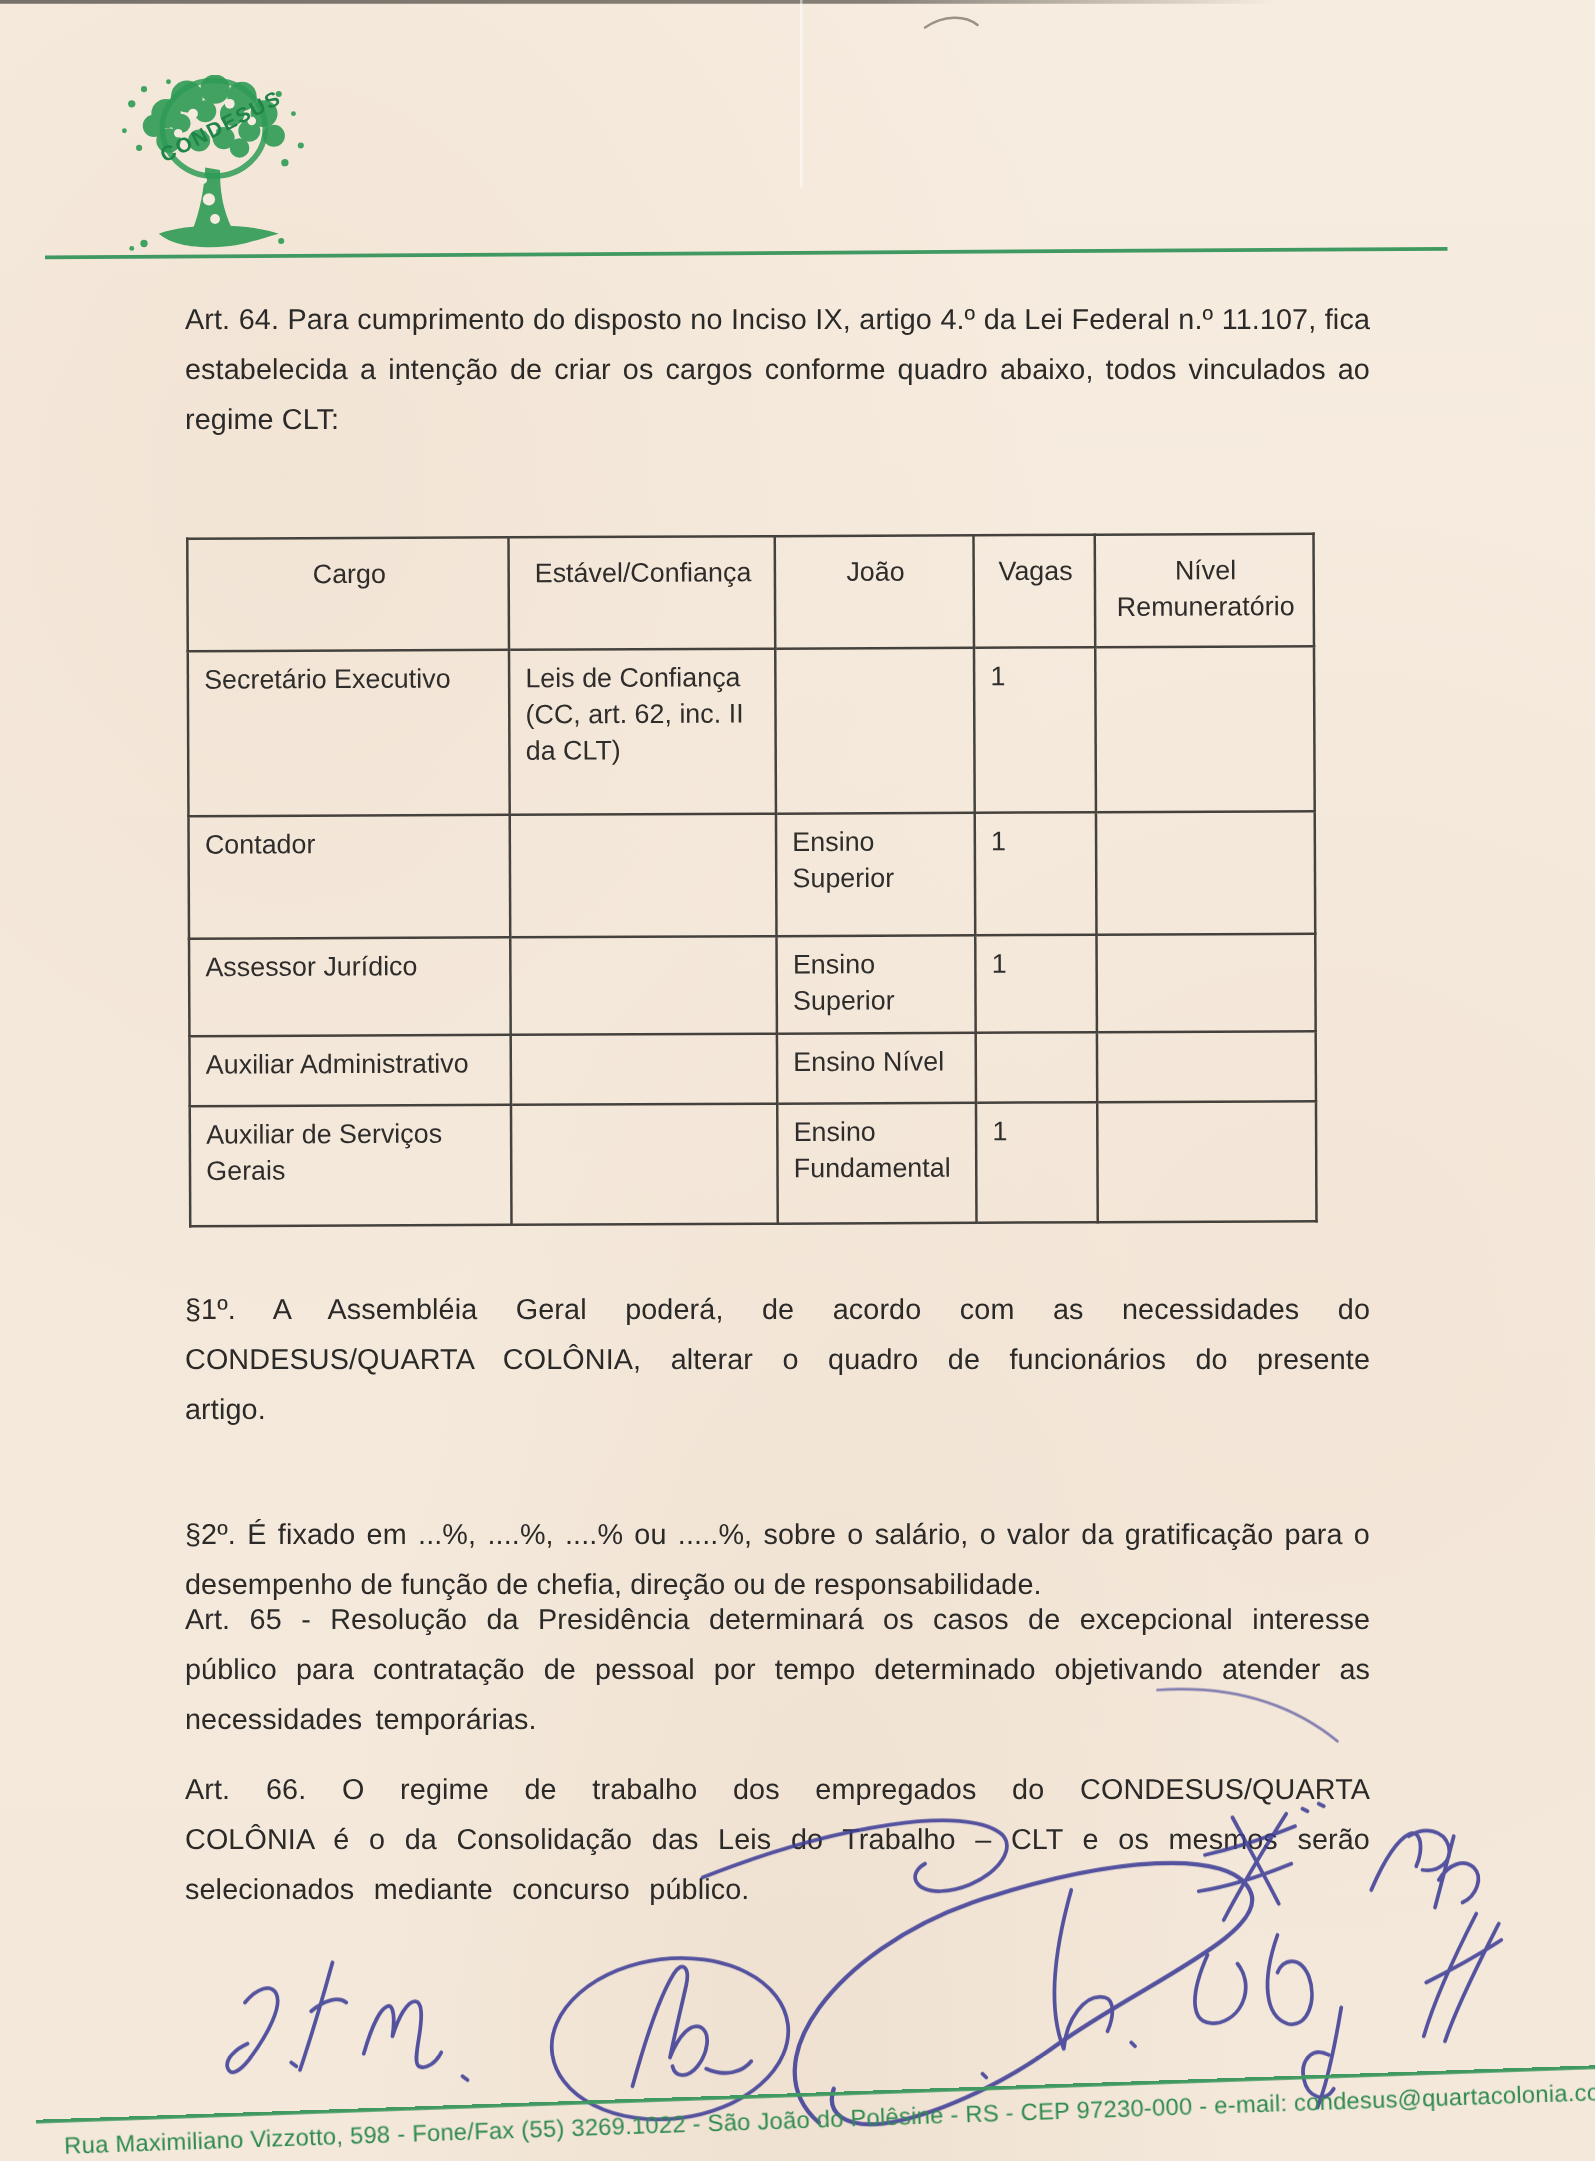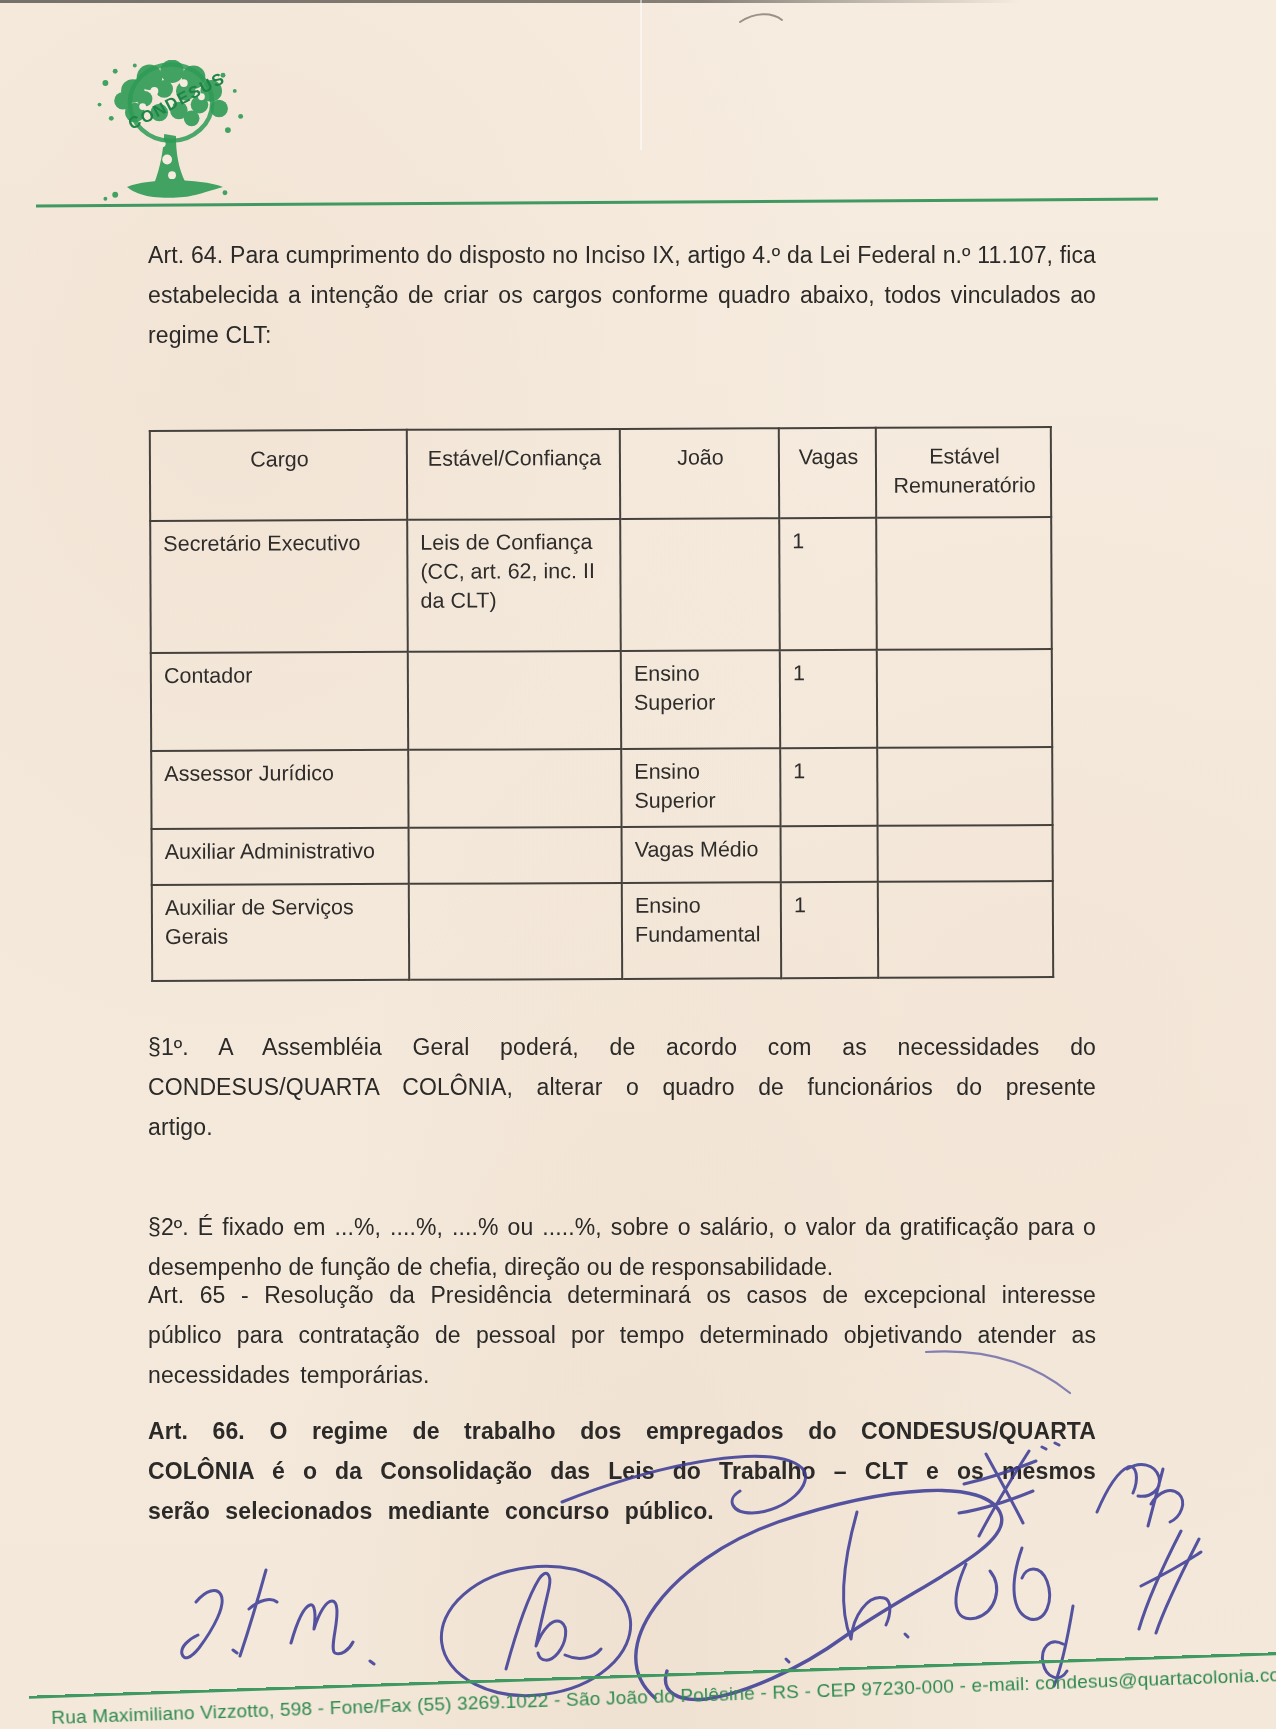--- a/index.html
+++ b/index.html
@@ -32,21 +32,21 @@
   .stamp{position:absolute;left:76px;top:60px;width:196px;height:150px;}
   .para{
     position:absolute;left:148px;width:948px;
     font-size:23px;line-height:40px;
     text-align:justify;letter-spacing:.1px;
   }
   #par-art64{top:212px;}
   #par-1{top:1004px;word-spacing:8px;}
   #par-2{top:1184px;}
   #par-art65{top:1252px;word-spacing:4px;}
-  #par-art66{top:1388px;word-spacing:9px;font-weight:bold;}
+  #par-art66{top:1388px;word-spacing:9px;}
   table.jobs{
     position:absolute;left:150px;top:428px;
     border-collapse:collapse;table-layout:fixed;
     transform:rotate(-0.25deg);
     font-size:21.5px;line-height:29px;color:#2f2d2b;
   }
   table.jobs th,table.jobs td{
     border:2px solid #45423d;
     vertical-align:top;
     padding:8px 10px 4px 12px;
@@ -136,21 +136,21 @@
       <col style="width:159px">
       <col style="width:97px">
       <col style="width:175px">
     </colgroup>
   <thead>
     <tr>
       <th>Cargo</th>
       <th>Estável/Confiança</th>
       <th>João</th>
       <th>Vagas</th>
-      <th>Estável Remuneratório</th>
+      <th>Nível Remuneratório</th>
     </tr>
   </thead>
   <tbody>
     <tr class="t-r0">
       <td>Secretário Executivo</td>
       <td>Leis de Confiança (CC, art. 62, inc. II da CLT)</td>
       <td></td>
       <td>1</td>
       <td></td>
     </tr>
@@ -164,21 +164,21 @@
     <tr class="t-r2">
       <td>Assessor Jurídico</td>
       <td></td>
       <td>Ensino Superior</td>
       <td>1</td>
       <td></td>
     </tr>
     <tr class="t-r3">
       <td>Auxiliar Administrativo</td>
       <td></td>
-      <td>Vagas Médio</td>
+      <td>Ensino Nível</td>
       <td></td>
       <td></td>
     </tr>
     <tr class="t-r4">
       <td>Auxiliar de Serviços Gerais</td>
       <td></td>
       <td>Ensino Fundamental</td>
       <td class="vbottom">1</td>
       <td></td>
     </tr>

